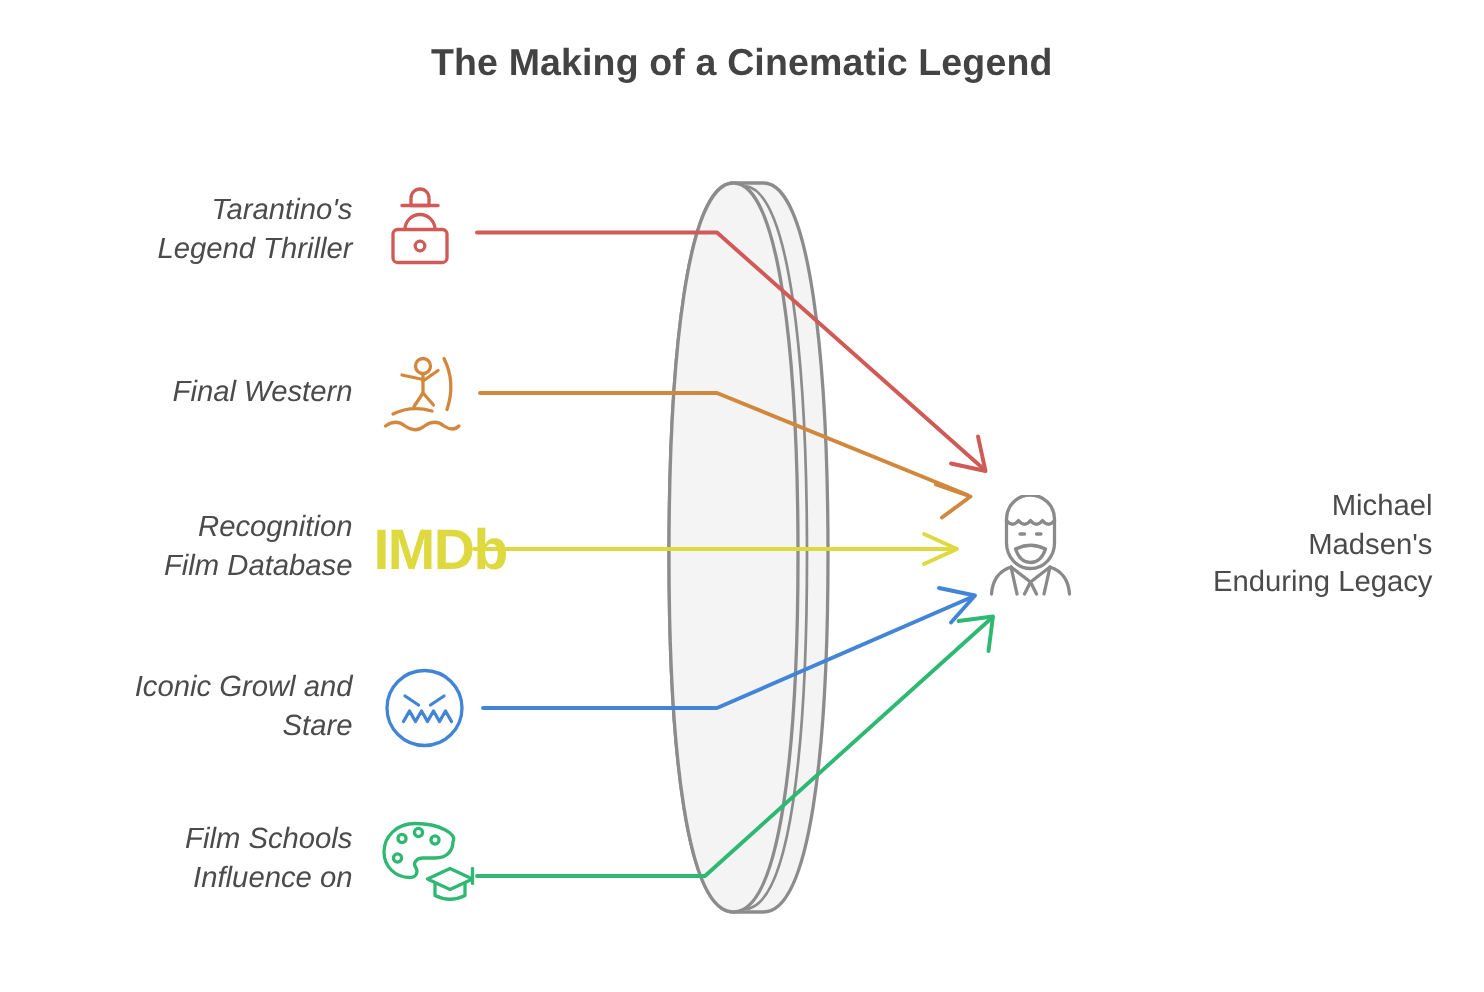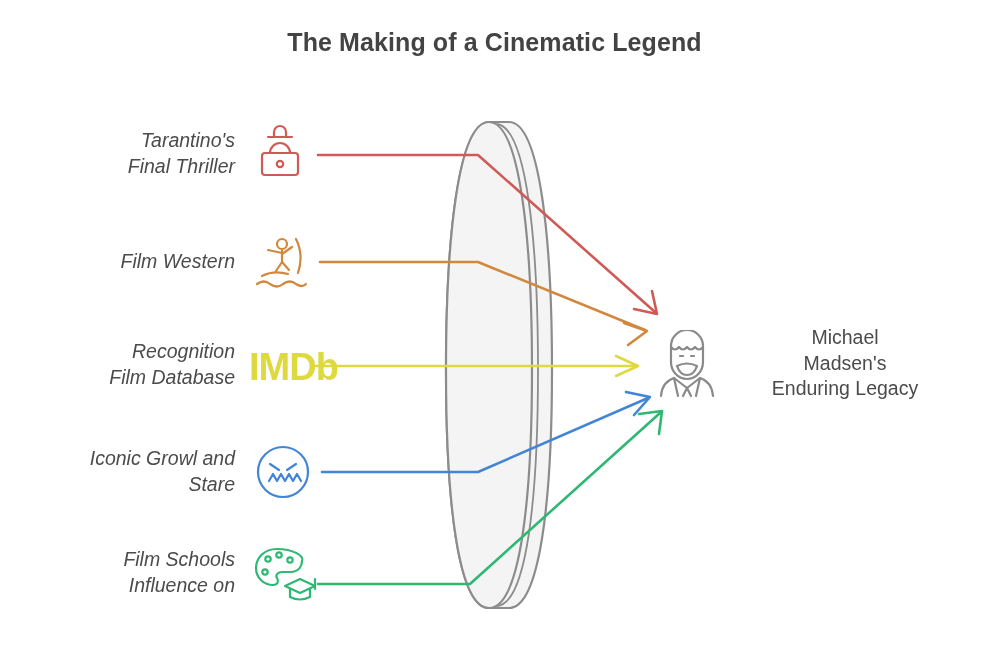--- a/index.html
+++ b/index.html
@@ -44,21 +44,21 @@
     line-height: 1.32;
     color: #4b4b4b;
     width: 210px;
   }
   .node-label.left { left: 25px; font-style: italic; }
   .target-label {
     position: absolute;
     left: 735px;
     top: 325px;
     width: 220px;
-    text-align: center;
+    text-align: right;
     font-size: 19.5px;
     line-height: 1.32;
     color: #4b4b4b;
   }
   .icon-box {
     position: absolute;
     width: 56px;
     height: 56px;
   }
   .imdb-logo {
@@ -114,25 +114,25 @@
     </g>
 
     <g>
       <path d="M 318 584 L 470 584 L 660 413" fill="none" stroke="#2eb872" stroke-width="2.6" stroke-linejoin="round" stroke-linecap="round"></path>
       <path d="M 639 414 L 662 411 L 659 434" fill="none" stroke="#2eb872" stroke-width="2.6" stroke-linejoin="round" stroke-linecap="round"></path>
     </g>
   </svg>
 
   <div class="node-label left" style="top:128px;">
     <div>Tarantino's</div>
-    <div>Final Thriller</div>
+    <div>Legend Thriller</div>
   </div>
 
   <div class="node-label left" style="top:249px;">
-    <div>Film Western</div>
+    <div>Final Western</div>
   </div>
 
   <div class="node-label left" style="top:339px;">
     <div>Recognition</div>
     <div>Film Database</div>
   </div>
 
   <div class="node-label left" style="top:446px;">
     <div>Iconic Growl and</div>
     <div>Stare</div>

